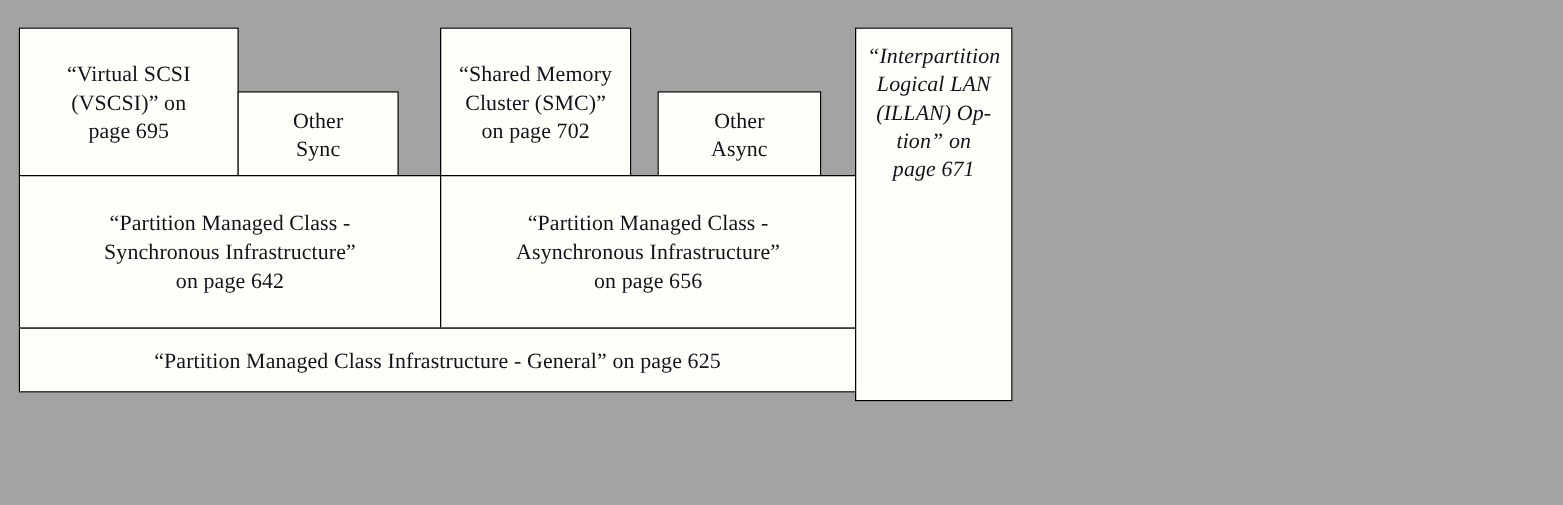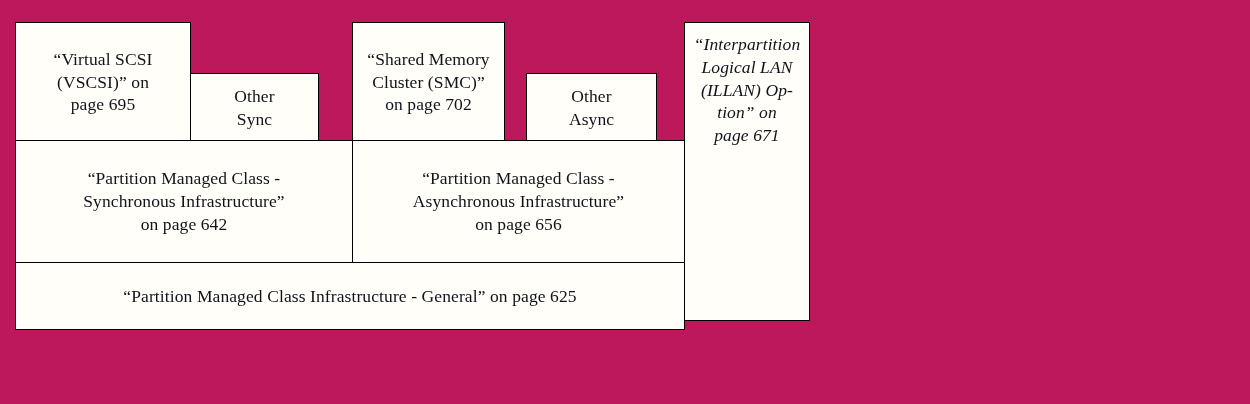--- a/index.html
+++ b/index.html
@@ -13,21 +13,21 @@
     height: 404px;
     font-family: "Liberation Serif", "DejaVu Serif", serif;
     color: #12131a;
     -webkit-font-smoothing: antialiased;
   }
   #diagram {
     position: relative;
     width: 1250px;
     height: 404px;
     overflow: hidden;
-    background: #be185d;
+    background: #a3a3a3;
   }
   .box {
     position: absolute;
     box-sizing: border-box;
     border: 1.5px solid #000;
     background: #fffef9;
     display: flex;
     align-items: center;
     justify-content: center;
     text-align: center;
@@ -45,21 +45,21 @@
 
   
   #box-vscsi        { left: 15px;  top: 22px;  width: 176px; height: 120px; }
   #box-other-sync   { left: 190px; top: 73px;  width: 129px; height: 69px;  }
   #box-sync-infra   { left: 15px;  top: 140px; width: 338px; height: 123px; }
 
   #box-smc          { left: 352px; top: 22px;  width: 153px; height: 120px; }
   #box-other-async  { left: 526px; top: 73px;  width: 131px; height: 69px;  }
   #box-async-infra  { left: 352px; top: 140px; width: 333px; height: 123px; }
 
-  #box-pmc-general  { left: 15px;  top: 262px; width: 670px; height: 68px;  }
+  #box-pmc-general  { left: 15px;  top: 262px; width: 670px; height: 52px;  }
 
   #box-illan        { left: 684px; top: 22px;  width: 126px; height: 299px; font-style: italic; }
   #box-illan .txt   { position: absolute; left: 0; top: 10px; }
   #box-illan .txt2  { position: absolute; left: 0; top: 205px; width: 100%;
                       padding: 0 6px; box-sizing: border-box; white-space: pre-line; }
 
   #box-vio-general  { left: 20px;  top: 324px; width: 1210px; height: 59px; }
 </style>
 </head>
 <body>

